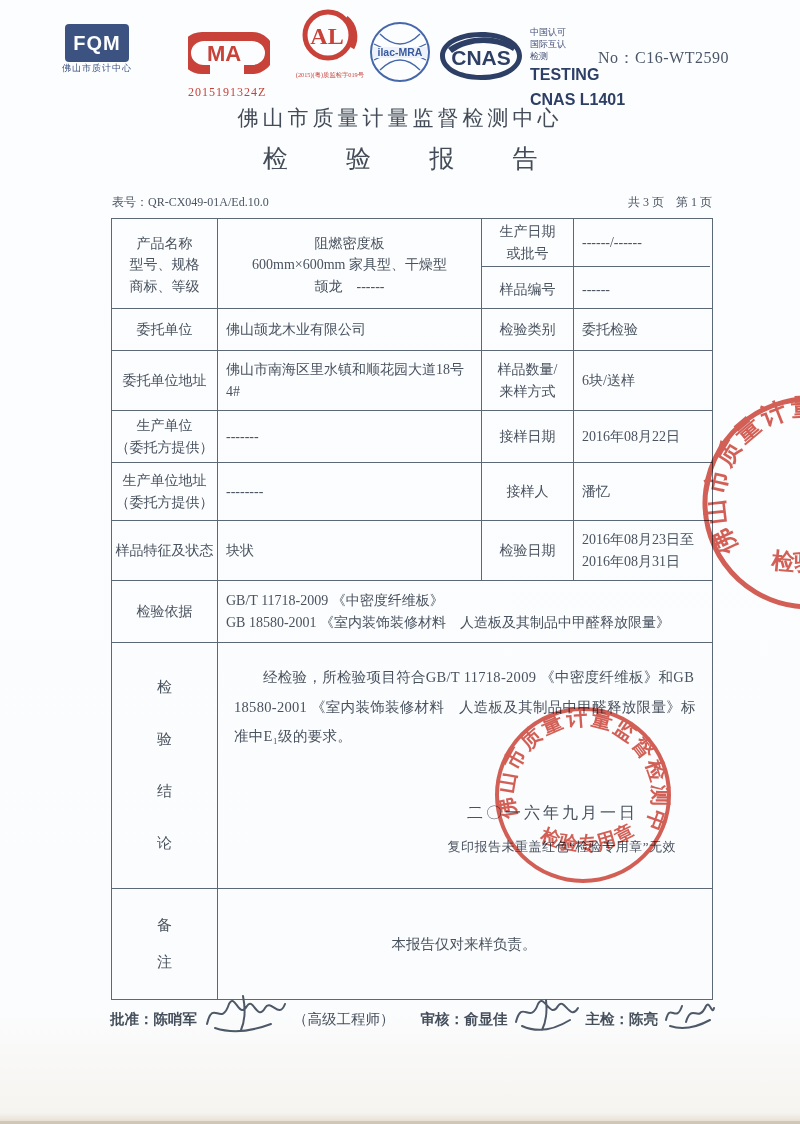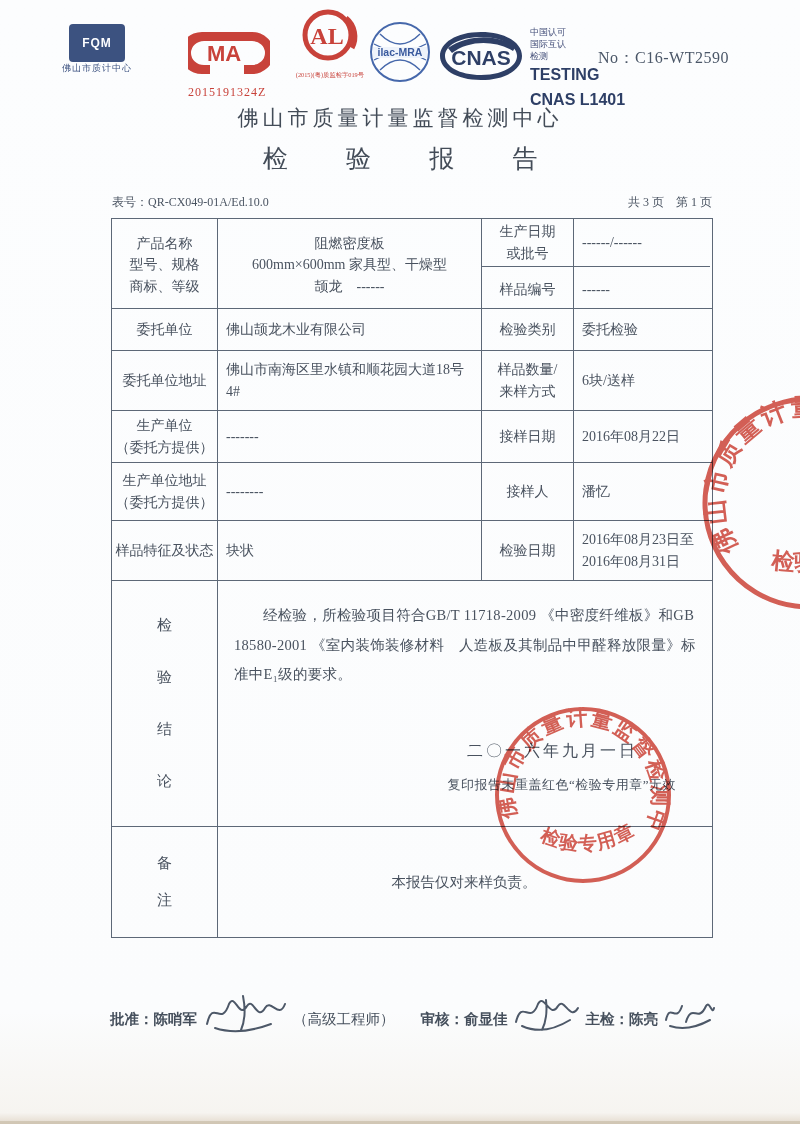--- a/index.html
+++ b/index.html
@@ -5,22 +5,22 @@
   * { margin:0; padding:0; box-sizing:border-box; }
   body { background:#e8e8e8; font-family:"Liberation Serif","DejaVu Serif",serif; }
   .page {
     position:relative; width:800px; height:1124px; margin:0 auto;
     background:linear-gradient(180deg,#fcfdfe 0%,#fbfcfd 90%,#f6f4f0 99%,#e3d9cc 100%);
     overflow:hidden; color:#49525f;
   }
   
   .hdr { position:absolute; top:0; left:0; width:100%; height:110px; }
   .fqm { position:absolute; left:52px; top:24px; width:90px; text-align:center; }
-  .fqm-box { width:56px; height:38px; margin:0 auto; background:#3c5280; border-radius:4px;
-    color:#fcfdff; font-weight:bold; font-size:12px; line-height:38px; text-align:center;
+  .fqm-box { width:64px; height:38px; margin:0 auto; background:#3c5280; border-radius:4px;
+    color:#fcfdff; font-weight:bold; font-size:20px; line-height:38px; text-align:center;
     font-family:"Liberation Sans",sans-serif; letter-spacing:1px;}
   .fqm-cap { margin-top:0; font-size:9px; color:#3c5280; letter-spacing:1px; }
   .cma { position:absolute; left:188px; top:28px; color:#c8423a; }
   .cma-num { font-size:12px; margin-top:3px; letter-spacing:1px; }
   .al { position:absolute; left:292px; top:8px; text-align:center; color:#c8423a; }
   .al-num { font-size:7px; margin-top:2px; transform:scale(.9); }
   .ilac { position:absolute; left:368px; top:20px; }
   .cnas { position:absolute; left:438px; top:30px; }
   .cnas-txt { position:absolute; left:530px; top:26px; font-family:"Liberation Sans",sans-serif; }
   .cnas-cap { font-size:9px; color:#45507a; line-height:1.35; }
@@ -240,20 +240,29 @@
         </div>
       <div class="cell lab">
           <div>检验日期</div>
         </div>
       <div class="cell val">
         <div>2016年08月23日至</div>
         <div>2016年08月31日</div>
       </div>
     </div>
 
+    <div class="trow" style="height:62px">
+      <div class="cell lab">
+          <div>检验依据</div>
+        </div>
+      <div class="cell val span3">
+        <div>GB/T 11718-2009 《中密度纤维板》</div>
+        <div>GB 18580-2001 《室内装饰装修材料　人造板及其制品中甲醛释放限量》</div>
+      </div>
+    </div>
 
     <div class="trow" style="height:246px">
       <div class="cell lab vlab">
         <div>检</div>
         <div>验</div>
         <div>结</div>
         <div>论</div>
       </div>
       <div class="cell span3 rel" style="justify-content:flex-start">
         <div class="para">经检验，所检验项目符合GB/T 11718-2009 《中密度纤维板》和GB 18580-2001 《室内装饰装修材料　人造板及其制品中甲醛释放限量》标准中E₁级的要求。</div>

